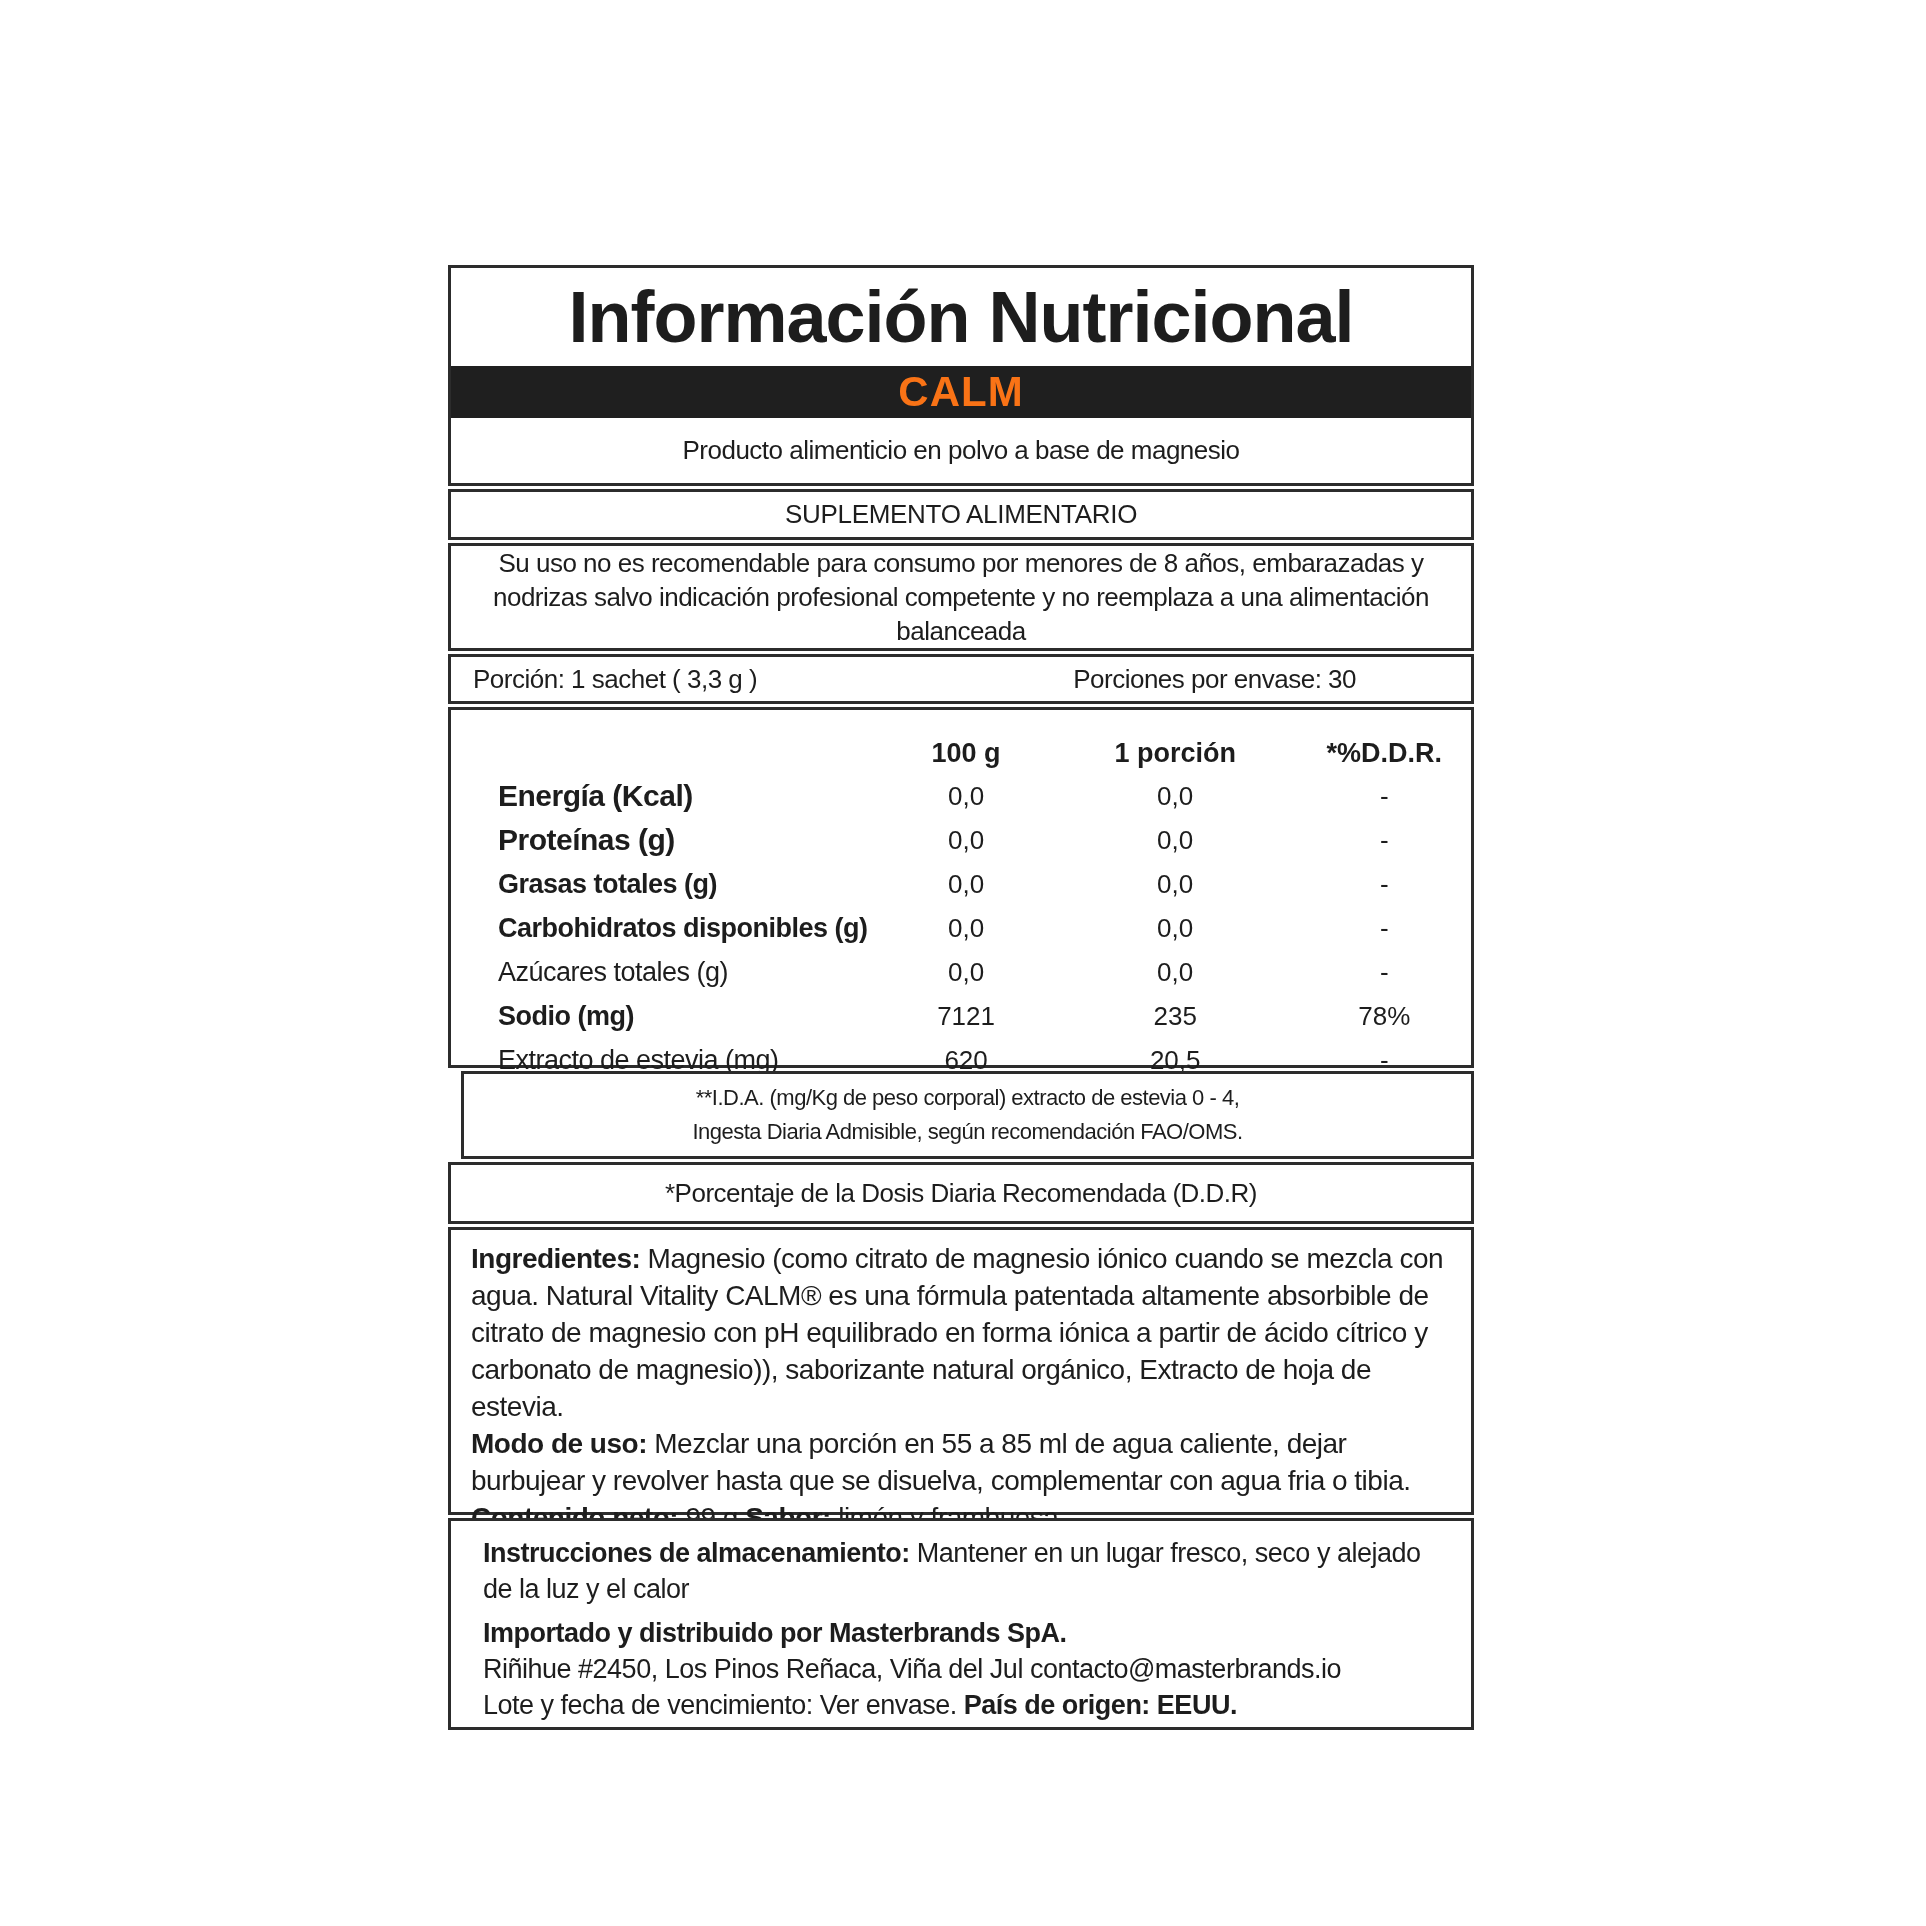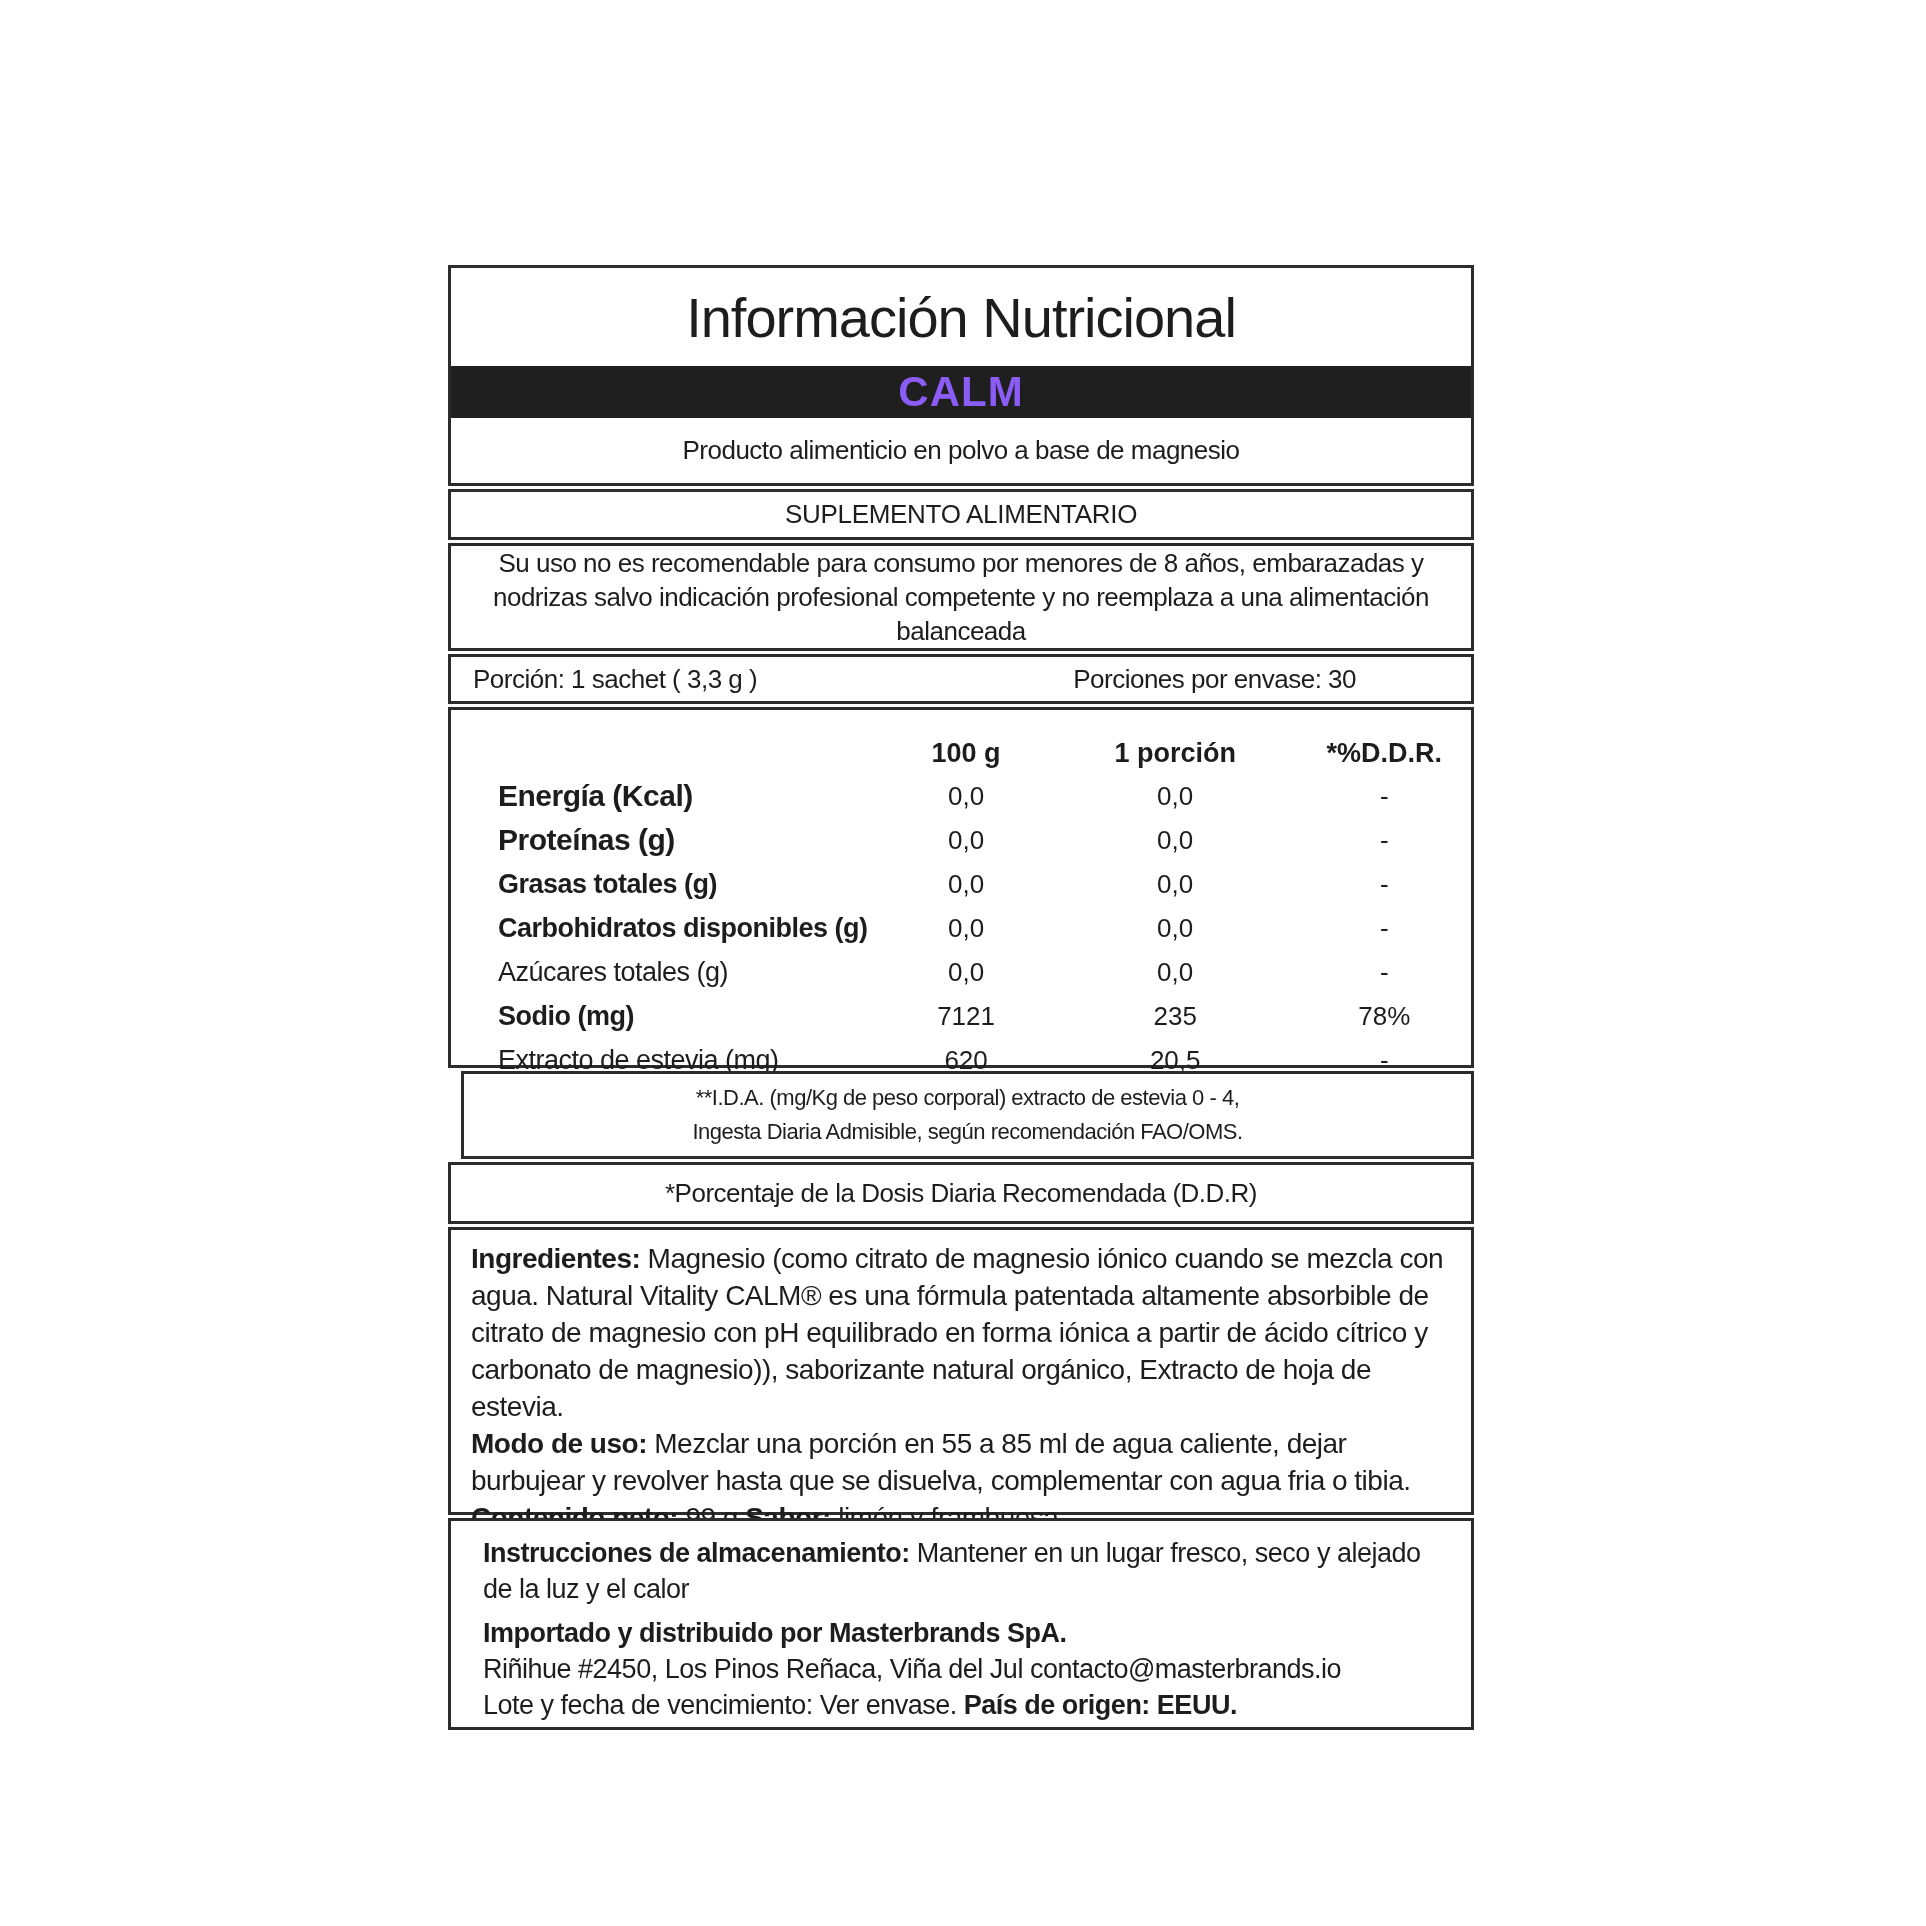--- a/index.html
+++ b/index.html
@@ -16,24 +16,24 @@
     background: #fff;
     margin-bottom: 3px;
     position: relative;
   }
   .box:last-child { margin-bottom: 0; }
 
   
   .title-row {
     height: 98px;
     display: flex; align-items: center; justify-content: center;
-    font-size: 56px; font-weight: 400; letter-spacing: -1px;
+    font-size: 72px; font-weight: 700; letter-spacing: -1px;
   }
   .calm-bar {
-    height: 52px; background: #1f1f1f; color: #8b5cf6;
+    height: 52px; background: #1f1f1f; color: #f97316;
     display: flex; align-items: center; justify-content: center;
     font-size: 42px; font-weight: 700; letter-spacing: 1px;
   }
   .producto-row {
     height: 65px;
     display: flex; align-items: center; justify-content: center;
     font-size: 26px; letter-spacing: -0.5px;
   }
 
   .suplemento-box {

